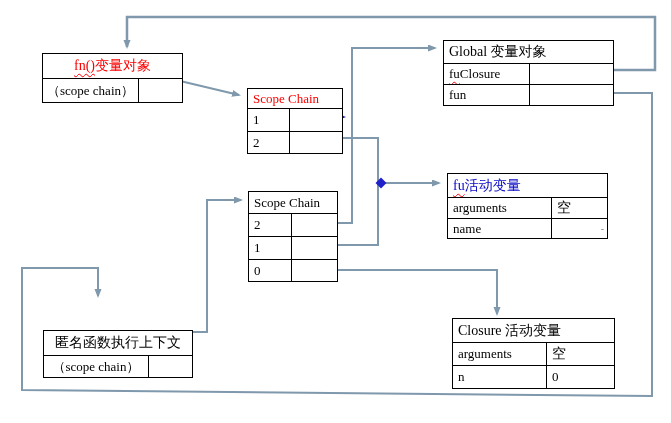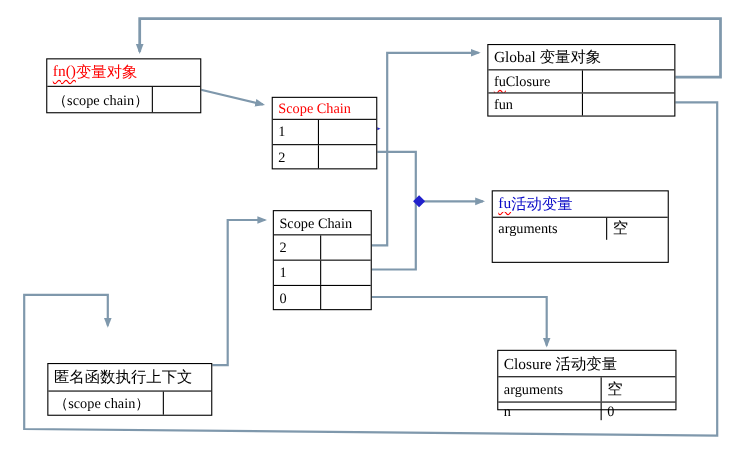--- a/index.html
+++ b/index.html
@@ -7,21 +7,21 @@
           font-family:"Liberation Serif","DejaVu Serif",serif;}
   svg.wires{position:absolute;left:0;top:0;width:671px;height:423px;}
   .box{position:absolute;background:#fff;border:1px solid #000;display:flex;flex-direction:column;
        box-sizing:border-box;font-size:13px;color:#000;}
   .trow{display:flex;align-items:center;box-sizing:border-box;flex:0 0 auto;}
   .trow + .trow{border-top:1px solid #000;}
   .cell{height:100%;display:flex;align-items:center;padding:0 5px;box-sizing:border-box;
         overflow:hidden;white-space:nowrap;}
   .cell + .cell{border-left:1px solid #000;}
   .grow{flex:1;}
-  .center{justify-content:flex-start;text-align:center;width:100%;}
+  .center{justify-content:center;text-align:center;width:100%;}
   .titlecell{padding:0 5px;display:flex;align-items:center;width:100%;height:100%;
              box-sizing:border-box;white-space:nowrap;}
   .red{color:#fe0000;}
   .blue{color:#0909c6;}
   .cjk{font-size:14px;}
   .squig{text-decoration:underline wavy #fe0000 1px;text-underline-offset:3px;}
   .val-dim{justify-content:flex-end;color:#8a8a8a;font-size:10px;padding-right:3px;}
 </style>
 </head>
 <body>
@@ -116,33 +116,37 @@
     <div class="trow" style="height:23px;">
       <div class="titlecell blue cjk">
         <span class="squig">fu</span>
           <span> 活动变量</span>
       </div>
     </div>
     <div class="trow" style="height:21px;">
       <div class="cell" style="width:103px;">arguments</div>
       <div class="cell grow cjk">空</div>
     </div>
+    <div class="trow grow">
+      <div class="cell" style="width:103px;">name</div>
+      <div class="cell grow val-dim">-</div>
+    </div>
   </div>
 
   <div class="box" style="left:43px;top:302px;width:150px;height:48px;margin-top:28px;">
     <div class="trow" style="height:24px;">
       <div class="titlecell center cjk">匿名函数执行上下文</div>
     </div>
     <div class="trow grow">
       <div class="cell center" style="width:104px;">（scope chain）</div>
       <div class="cell grow"></div>
     </div>
   </div>
 
-  <div class="box" style="left:452px;top:318px;width:163px;height:55px;font-family:Liberation Serif, serif;">
+  <div class="box" style="left:452px;top:318px;width:163px;height:71px;font-family:Liberation Serif, serif;">
     <div class="trow" style="height:23px;">
       <div class="titlecell cjk">Closure 活动变量</div>
     </div>
     <div class="trow" style="height:23px;">
       <div class="cell" style="width:93px;">arguments</div>
       <div class="cell grow cjk">空</div>
     </div>
     <div class="trow grow">
       <div class="cell" style="width:93px;">n</div>
       <div class="cell grow">0</div>

